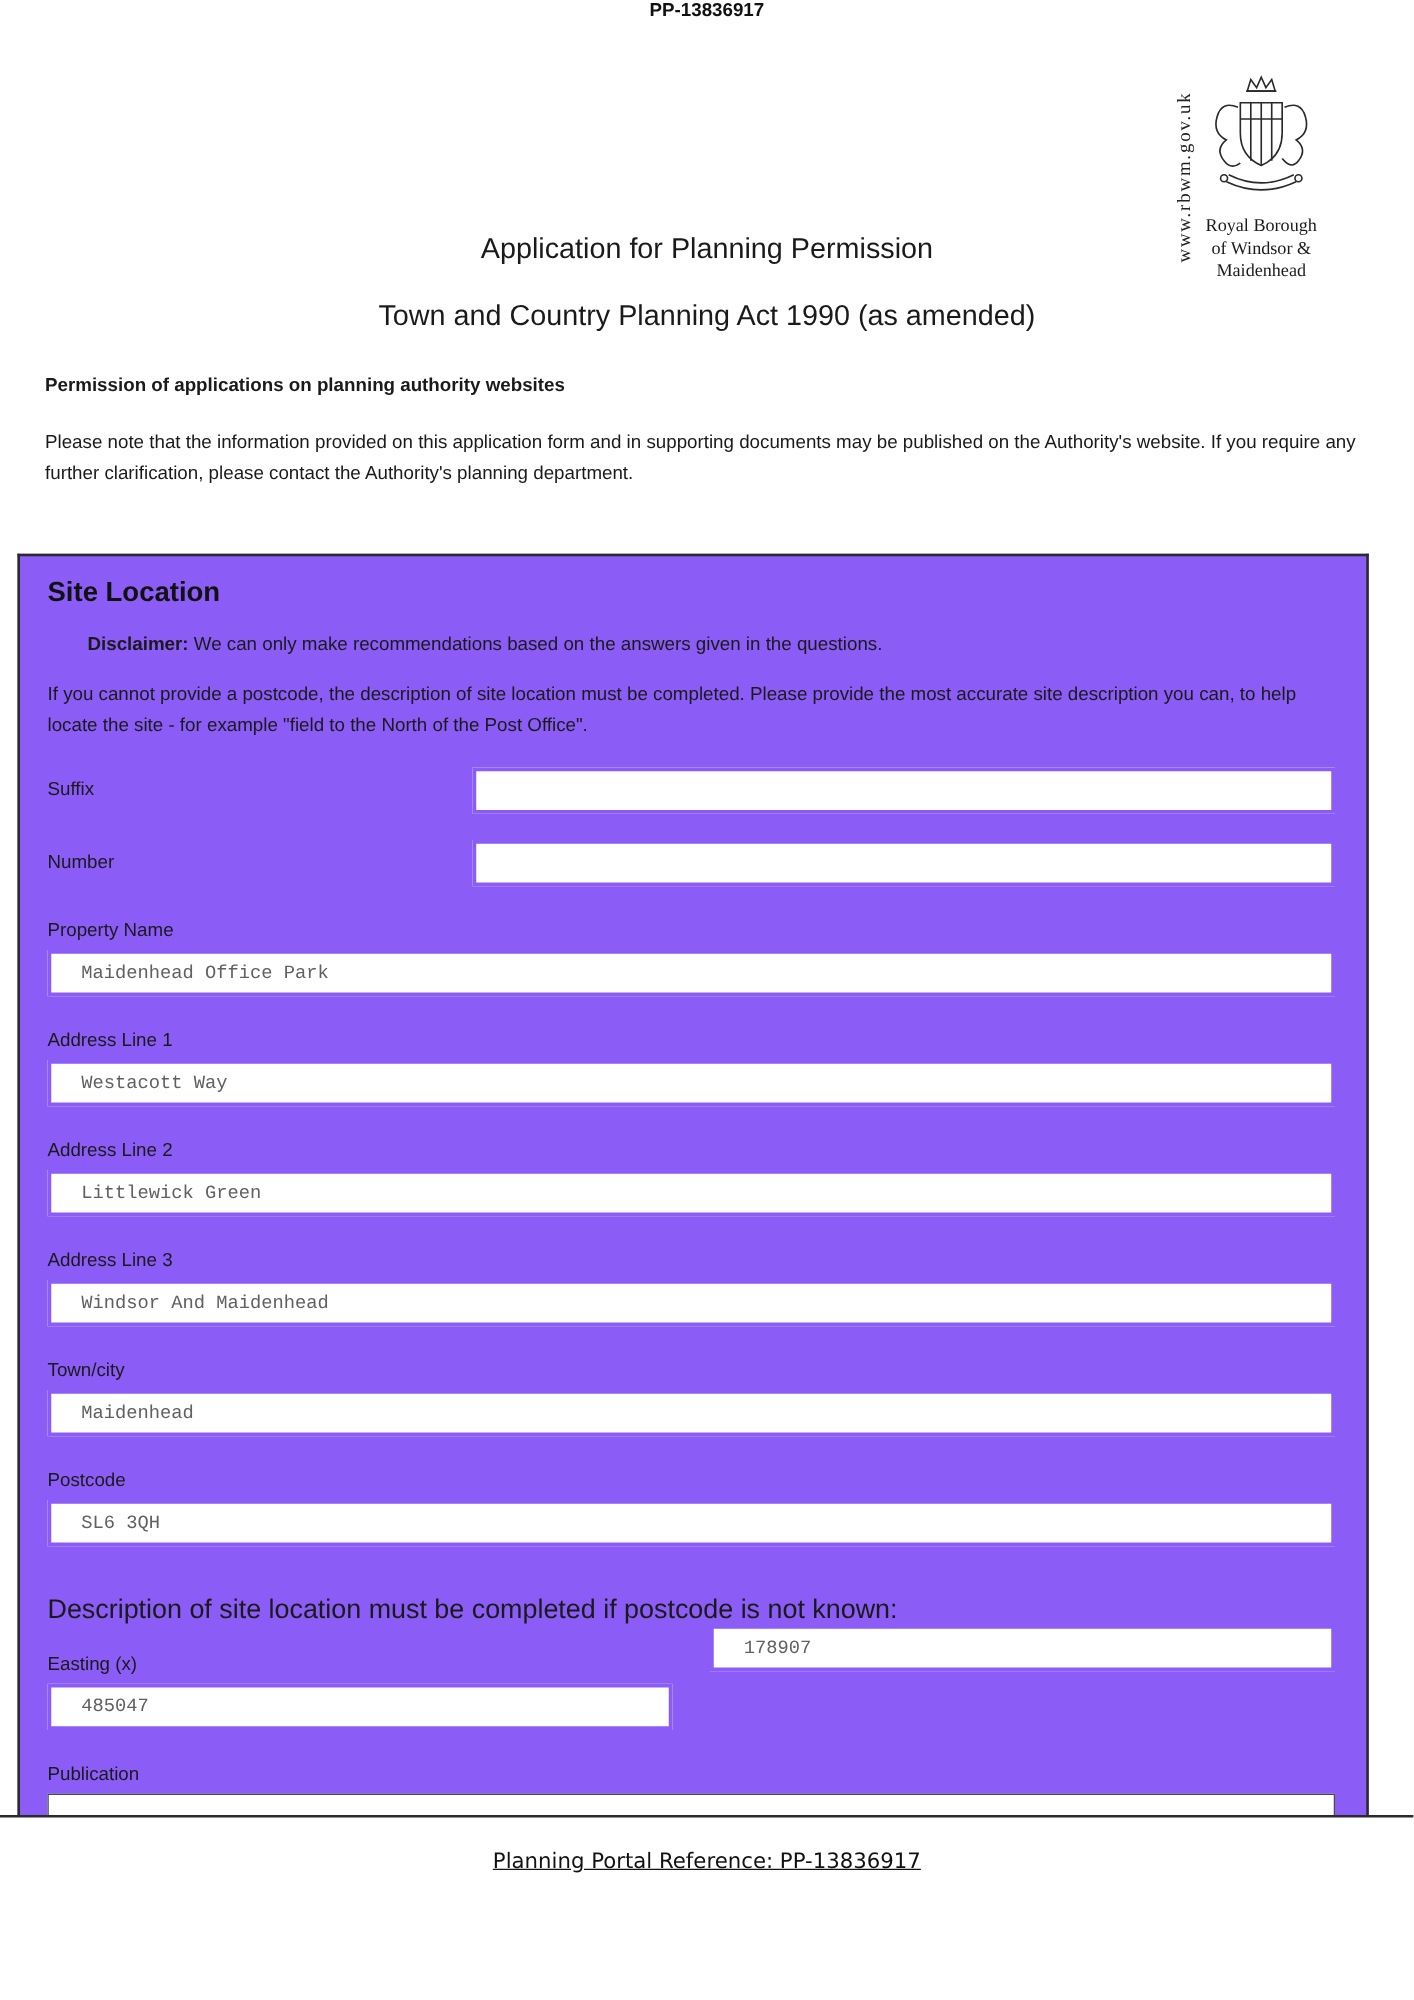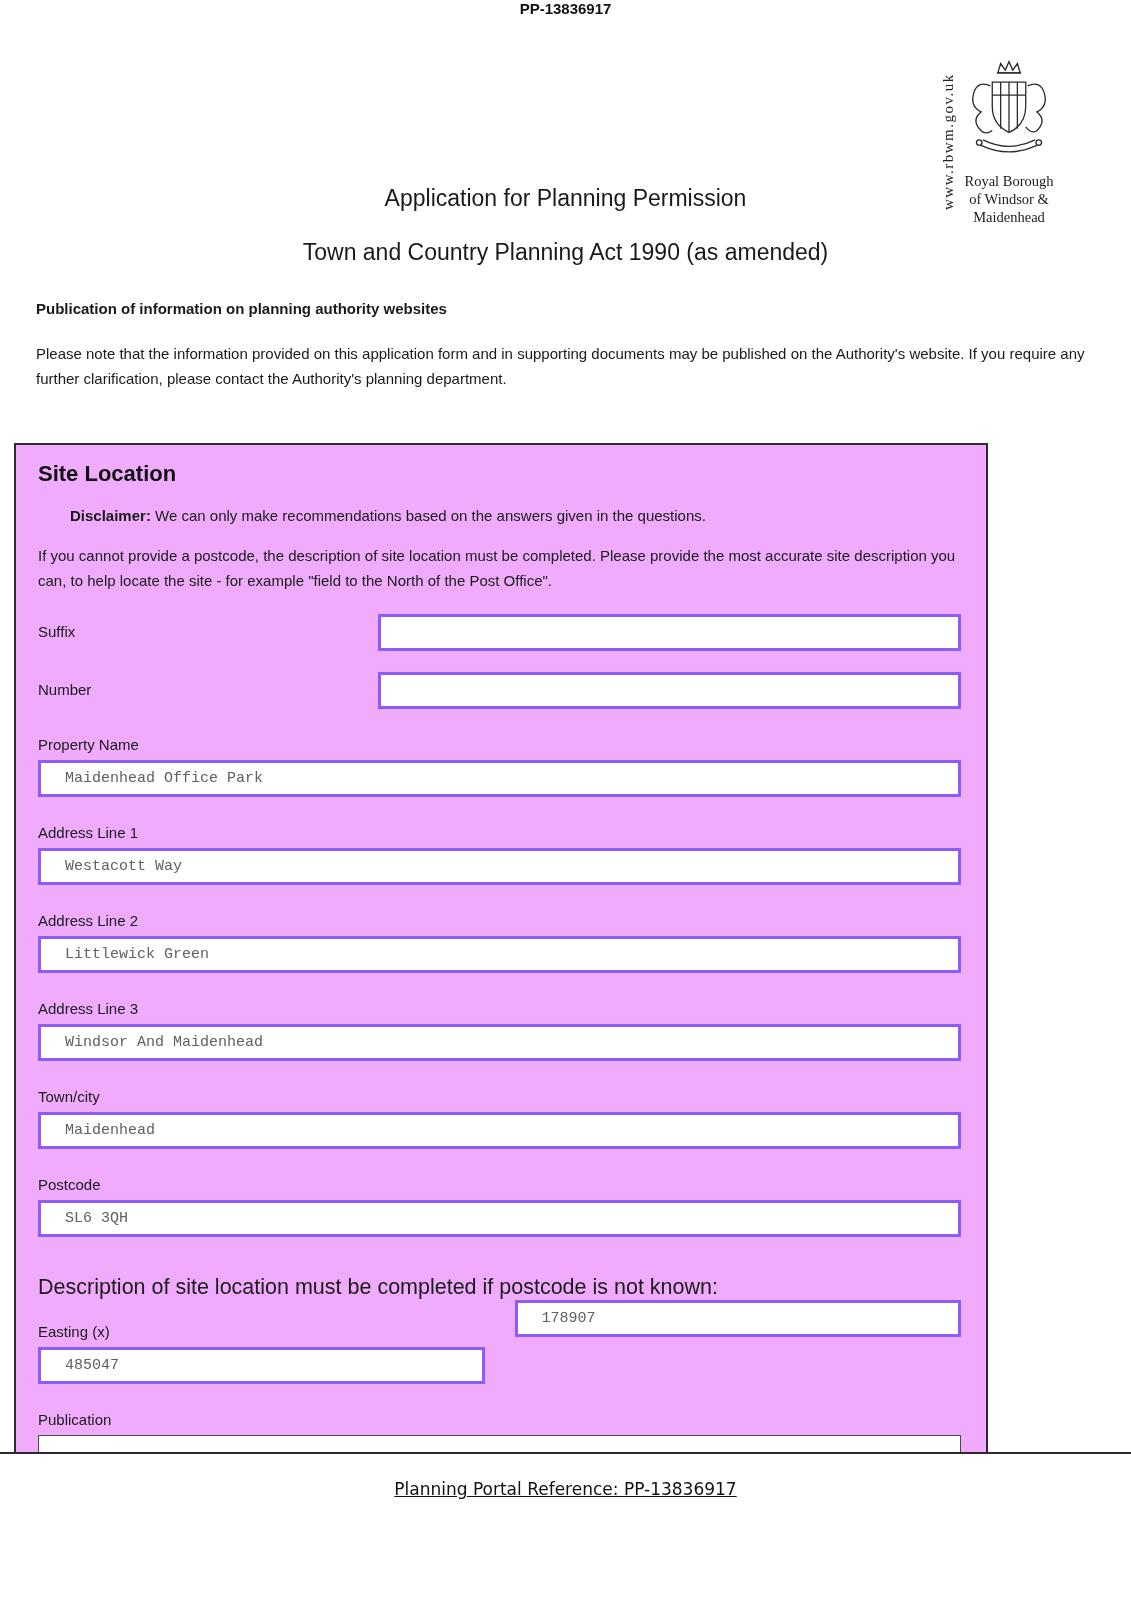--- a/index.html
+++ b/index.html
@@ -79,27 +79,27 @@
   }
   .pub-note {
     margin: 24px 36px 0 36px;
     font-size: 15px;
     line-height: 25px;
     max-width: 1058px;
   }
   
   .form-box {
     margin: 52px 14px 0 14px;
-    width: 974px;
+    width: 1081px;
     height: 1009px;
     border: 2px solid #2b2b2b;
     border-bottom: none;
     padding: 16px 25px 0 22px;
     overflow: hidden;
-    background: #f0abfc;
+    background: #8b5cf6;
   }
   .section-heading {
     font-size: 22px;
     font-weight: bold;
     color: #111;
   }
   .disclaimer {
     margin-top: 17px;
     font-size: 15px;
     line-height: 24px;
@@ -211,21 +211,21 @@
         <div>Royal Borough</div>
         <div>of Windsor &amp;</div>
         <div>Maidenhead</div>
       </div>
     </div>
   </div>
 
   <div class="main-title">Application for Planning Permission</div>
   <div class="sub-title">Town and Country Planning Act 1990 (as amended)</div>
 
-  <div class="pub-heading">Publication of information on planning authority websites</div>
+  <div class="pub-heading">Permission of applications on planning authority websites</div>
   <div class="pub-note">Please note that the information provided on this application form and in supporting documents may be published on the Authority's website. If you require any further clarification, please contact the Authority's planning department.</div>
 
   <div class="form-box">
 
     <div class="section-heading">Site Location</div>
 
     <div class="disclaimer">
       <b>Disclaimer:</b><span> We can only make recommendations based on the answers given in the questions.</span>
     </div>
 

